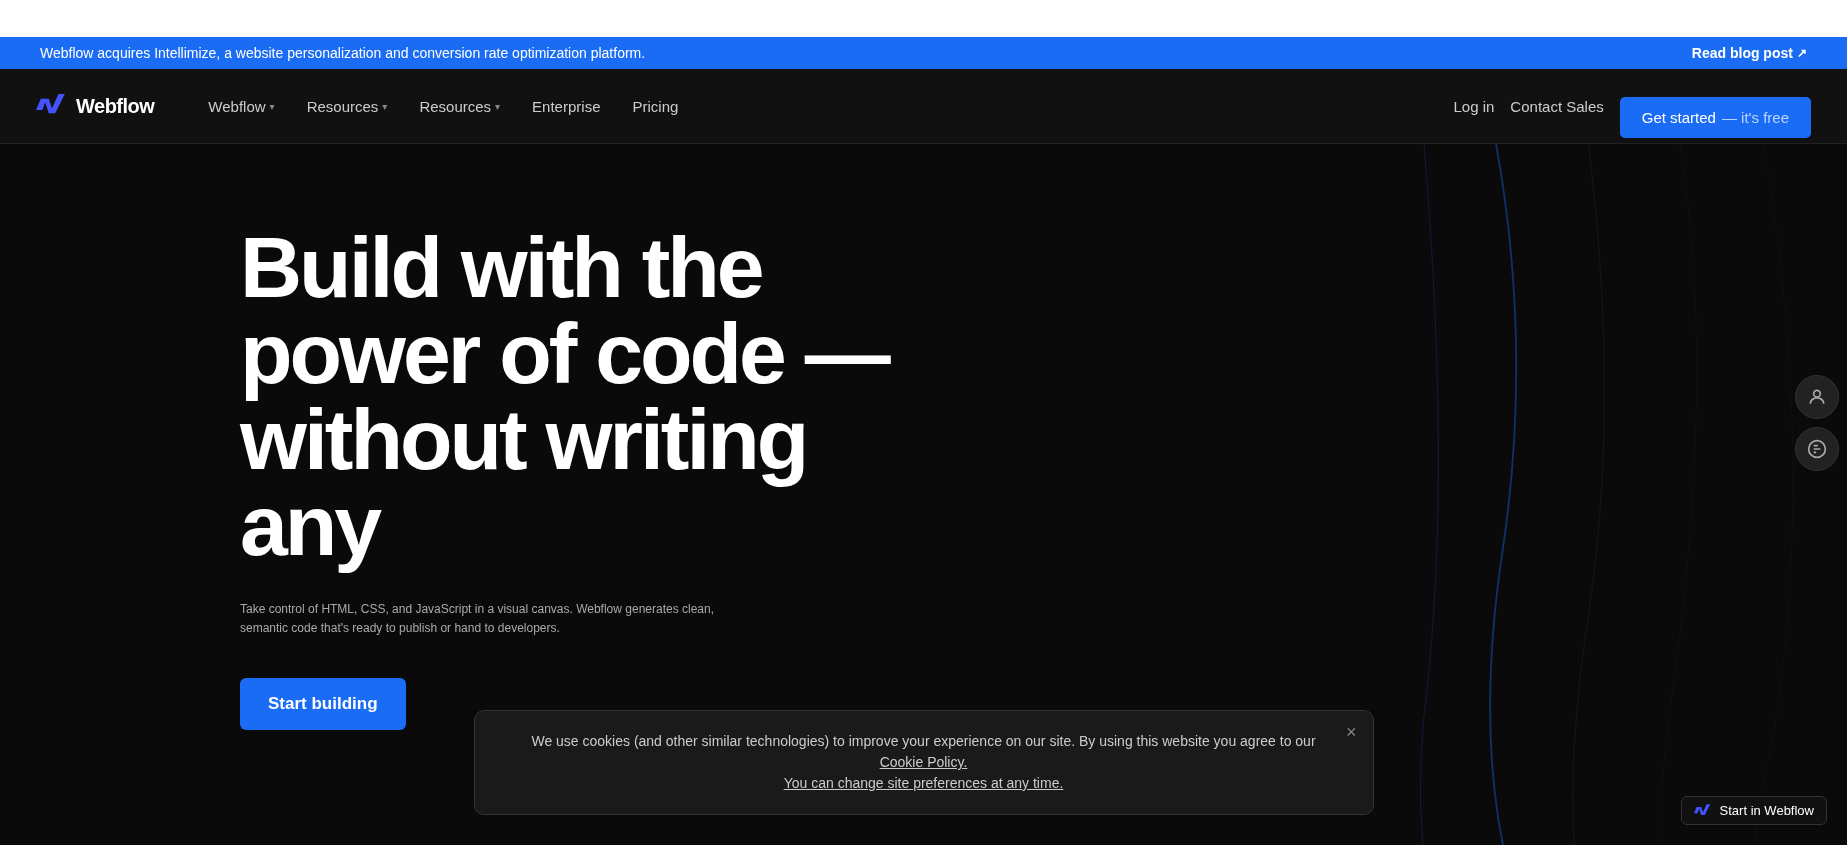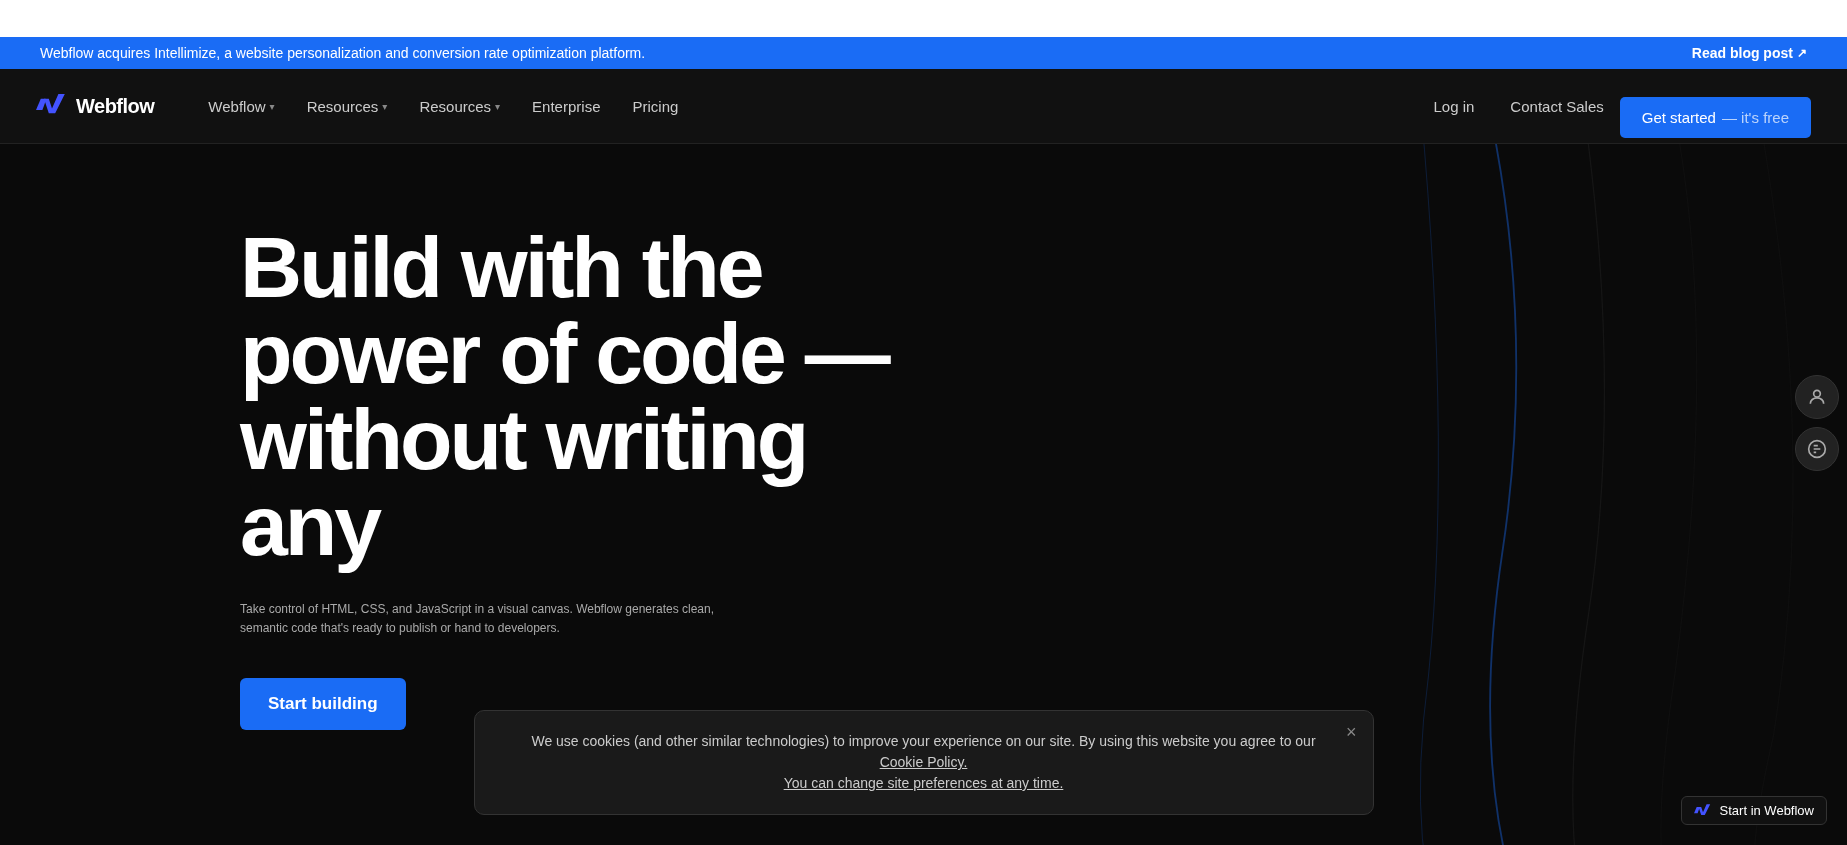--- a/index.html
+++ b/index.html
@@ -83,21 +83,20 @@
     .nav-right {
       display: flex;
       align-items: center;
       gap: 16px;
     }
     .nav-link-plain {
       color: #ccc;
       text-decoration: none;
       font-size: 15px;
       cursor: pointer;
-      margin-left: 20px;
     }
     .btn-get-started {
       background: #1a6cf5;
       color: white;
       border: none;
       padding: 12px 22px;
       border-radius: 5px;
       font-size: 15px;
       font-weight: 500;
       cursor: pointer;

